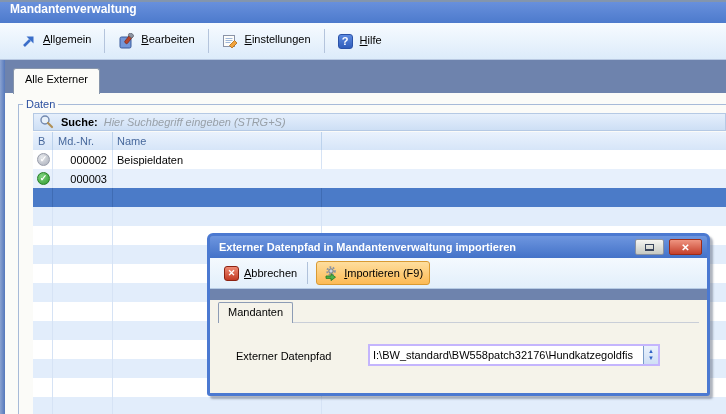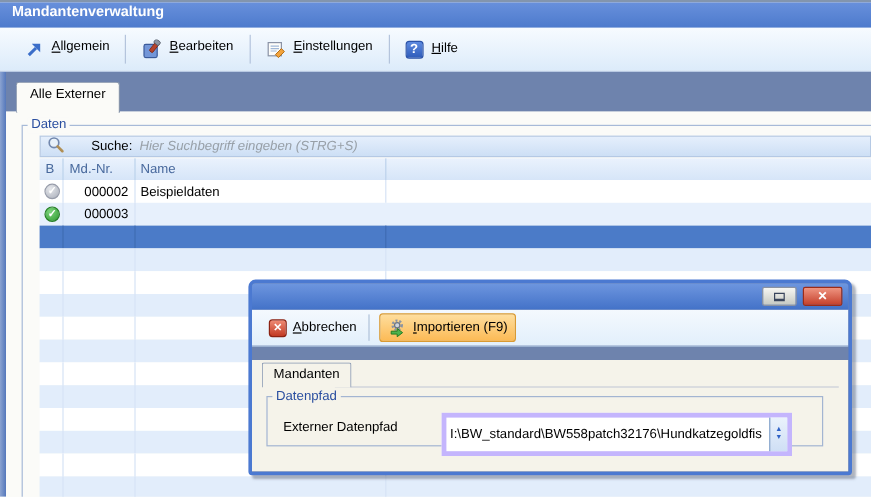--- a/index.html
+++ b/index.html
@@ -34,21 +34,21 @@
   .daten-group { position:absolute; left:18px; top:104px; width:720px; height:330px;
     border:1px solid #a7bad8; z-index:1; }
   .grouplabel { position:absolute; top:-7px; left:4px; background:#fbfbf8; color:#2b4fa0;
     padding:0 3px; line-height:13px; }
 
   
   .searchrow { position:absolute; left:33px; top:113px; width:693px; height:18px; z-index:2;
     background:linear-gradient(#e5effc,#cddff5); border:1px solid #b5c9e4;
     display:flex; align-items:center; }
   .searchrow .mag { margin-left:5px; }
-  .search-label { font-weight:normal; margin-left:22px; }
+  .search-label { font-weight:bold; margin-left:7px; }
   .search-input { flex:1; border:none; background:transparent; outline:none;
     font-family:"Liberation Sans", sans-serif; font-size:11px; margin-left:6px; color:#555; }
   .search-input::placeholder { color:#98a0a8; font-style:italic; opacity:1; }
 
   
   .thead, .trow { position:absolute; left:33px; width:693px; display:flex; z-index:2; }
   .thead { top:132px; height:18px; background:linear-gradient(#eaf2fd,#d6e5f8); color:#47689c; }
   .thead .c { border-right:1px solid #bcd2ec; display:flex; align-items:center; }
   .trow { height:19px; }
   .trow .c { border-right:1px solid #d6e3f5; display:flex; align-items:center; }
@@ -92,22 +92,22 @@
   .dlg-vsep { width:1px; height:22px; background:#b0c2da; margin:0 8px 0 4px; }
   .btn-import { background:linear-gradient(#fede9e,#fcba55); border:1px solid #d99a33; border-radius:3px; }
   .dlg-body { position:relative; height:104px; background:#6e83ad; }
   .dlg-page { position:absolute; left:0; right:0; top:11px; bottom:0; background:#f5f3ea; }
   .dlg-tab { position:absolute; left:8px; top:13px; height:21px; background:#f5f3ea;
     border:1px solid #8d9cb5; border-bottom:none; border-radius:2px 2px 0 0; padding:3px 9px 0 9px; z-index:3; }
   .tab-rule { position:absolute; left:69px; right:8px; top:33px; height:1px; background:#c9ced8; z-index:2; }
   .dp-group { position:absolute; left:12px; top:41px; width:464px; height:42px; border:1px solid #a3b5d2; z-index:3; }
   .dp-group .grouplabel { background:#f5f3ea; }
   .dp-label { position:absolute; left:26px; top:61px; z-index:3; }
-  .dp-input { position:absolute; left:158px; top:55px; width:292px; height:36px; z-index:3;
-    border:4px solid #c4b5fd; background:#fff; display:flex; align-items:stretch; }
+  .dp-input { position:absolute; left:158px; top:55px; width:292px; height:22px; z-index:3;
+    border:2px solid #c4b5fd; background:#fff; display:flex; align-items:stretch; }
   .dp-input input { flex:1; border:none; outline:none; font-family:"Liberation Sans", sans-serif;
     font-size:11px; padding:0 1px 0 3px; background:transparent; }
   .spinner { width:15px; border-left:1px solid #7a9cc8; background:linear-gradient(#eaf2fc,#cfdff5);
     display:flex; flex-direction:column; align-items:center; justify-content:center; color:#2f62c6;
     font-size:6px; line-height:7px; }
 </style>
 </head>
 <body>
 
 <div class="screen">
@@ -276,20 +276,21 @@
       <div class="trow filler lb" style="top: 397px;">
         <div class="c c-b"></div>
         <div class="c c-nr"></div>
         <div class="c c-name"></div>
         <div class="c c-rest"></div>
       </div>
     </div>
 
   <div class="dialog">
     <div class="dlg-titlebar">
+      <span>Externer Datenpfad in Mandantenverwaltung importieren</span>
       <span class="win-min">
           <span class="box"></span>
         </span>
       <span class="win-close">
           <span>✕</span>
         </span>
     </div>
     <div class="dlg-toolbar">
       <div class="dlg-btn">
         <span class="redx">✕</span>
@@ -306,23 +307,20 @@
         </span>
         <span><u>I</u><span>mportieren (F9)</span></span>
       </div>
     </div>
     <div class="dlg-body">
       <div class="dlg-page"></div>
       <div class="tab-rule"></div>
       <div class="dlg-tab">
         <span>Mandanten</span>
       </div>
-      <div class="dp-group">
-        <span class="grouplabel">Datenpfad</span>
-      </div>
       <span class="dp-label">Externer Datenpfad</span>
       <div class="dp-input">
         <input type="text" value="I:\BW_standard\BW558patch32176\Hundkatzegoldfis" style="">
         <span class="spinner">
           <span>▲</span>
           <span>▼</span>
         </span>
       </div>
     </div>
   </div>

